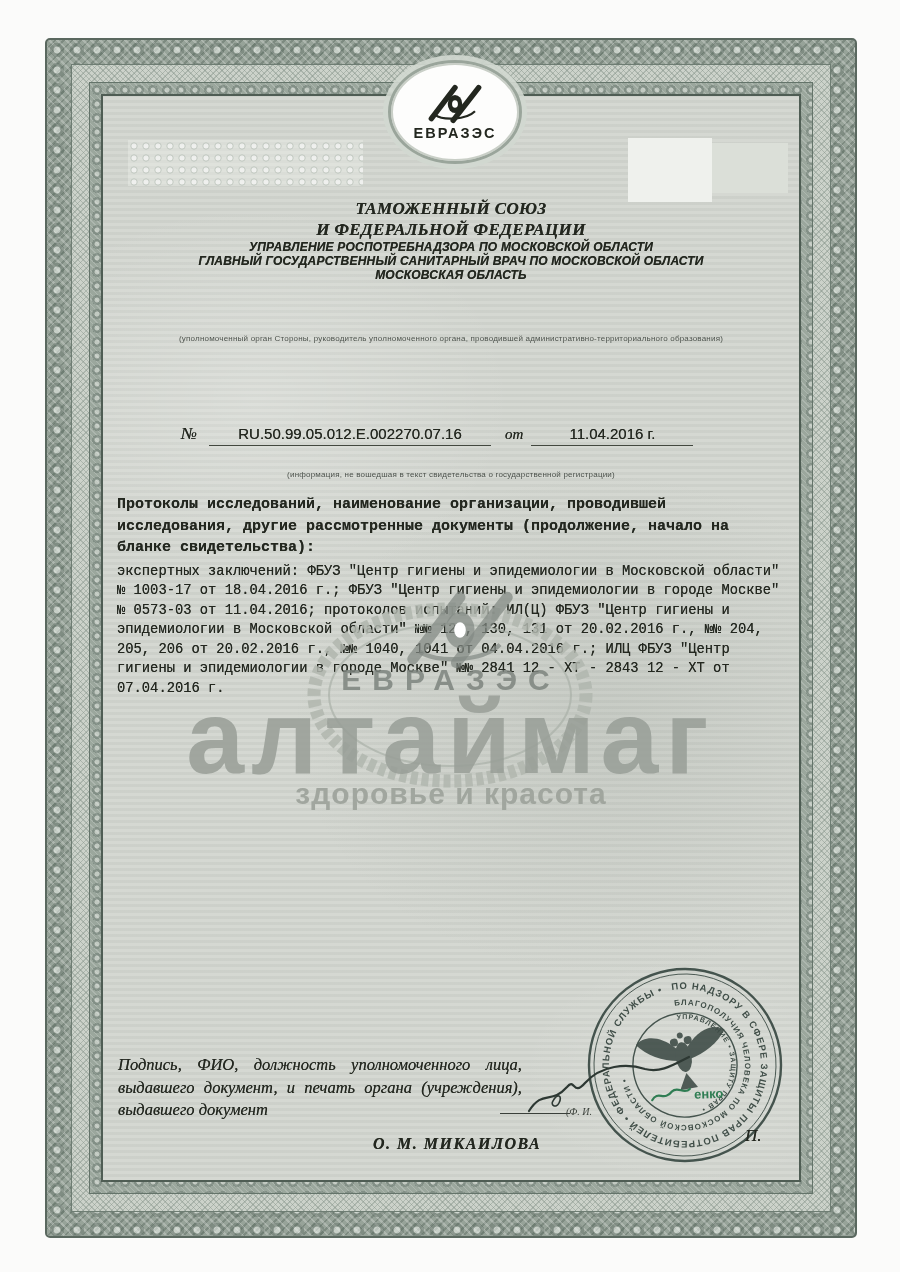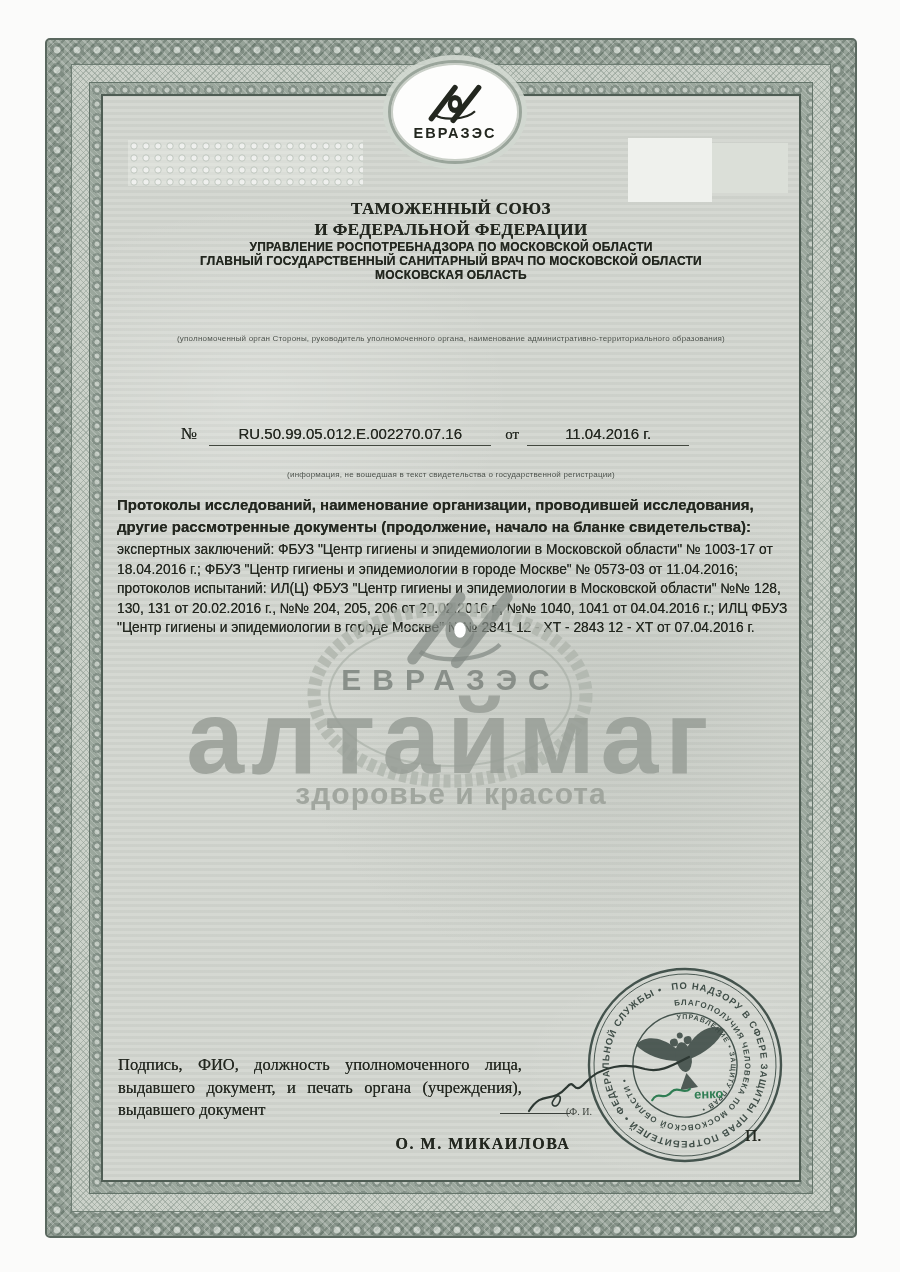--- a/index.html
+++ b/index.html
@@ -47,21 +47,21 @@
     background-color:#d3d6d0;
     background-image:
       radial-gradient(ellipse 420px 320px at 22% 28%, rgba(255,255,255,.20), transparent 62%),
       radial-gradient(ellipse 520px 420px at 72% 58%, rgba(118,128,118,.14), transparent 60%),
       radial-gradient(ellipse 300px 200px at 85% 90%, rgba(255,255,255,.12), transparent 60%),
       repeating-linear-gradient(0deg, rgba(255,255,255,.05) 0 3px, rgba(92,102,94,.05) 3px 6px);
   }
   .abs{position:absolute;}
   .ctr{text-align:center;width:100%;left:0;}
   .scan{color:#23271f;text-shadow:0 0 .6px rgba(40,45,40,.85);}
-  .serif{font-family:"Liberation Serif",serif;}
+  .serif{font-family:"Liberation Serif",serif;font-style:italic;}
 
   
   .floral-patch{
     left:25px;top:44px;width:235px;height:46px;opacity:.65;
     background-color:rgba(238,241,236,.6);
     background-image:
       radial-gradient(circle at 6px 6px, rgba(255,255,255,.95) 0 2.2px, rgba(170,180,170,.5) 2.8px 3.4px, transparent 4px);
     background-size:12px 12px;
   }
   .white-patch{left:525px;top:42px;width:84px;height:64px;background:#eff1ed;}
@@ -77,39 +77,39 @@
   
   .numrow{top:328px;left:78px;width:520px;display:flex;align-items:baseline;}
   .numrow .lbl{font-size:17px;}
   .numrow .seg{border-bottom:1.2px solid #43483f;text-align:center;padding-bottom:3px;font-size:15px;}
   .seg1{width:282px;margin-left:12px;}
   .ot{margin:0 8px 15px 14px;font-size:15px;}
   .seg2{width:162px;}
   .cap2{top:374px;}
 
   
-  .bodyblock{top:398px;left:14px;width:674px;}
+  .bodyblock{top:398px;left:14px;width:674px;font-family:Liberation Mono, monospace;}
   .bodyblock .intro{font-size:15px;font-weight:bold;line-height:21.5px;margin:0;}
   .bodyblock .details{font-size:13.8px;line-height:19.5px;margin:3px 0 0 0;}
 
   
   .wm{pointer-events:none;}
   .wm-emblem{left:197px;top:499px;}
   .wm-evrazes{top:567px;font-size:30px;font-weight:bold;letter-spacing:11px;color:rgba(125,132,126,.85);}
   .wm-brand{top:589px;font-size:104px;font-weight:bold;letter-spacing:7px;line-height:1;color:rgba(152,157,151,.85);}
   .wm-tagline{top:681px;font-size:30px;font-weight:bold;letter-spacing:1px;color:rgba(158,163,156,.95);}
 
   
   .foot-left{top:958px;left:15px;width:404px;font-size:16.5px;line-height:22.5px;text-align:justify;}
   .sigline{top:1017px;left:397px;width:70px;border-top:1.5px solid #3a3f3a;}
   .fio{top:1010px;left:463px;font-size:10px;color:#3c423c;text-shadow:none;}
   .stampbox{left:482px;top:869px;width:200px;height:200px;transform:rotate(-10deg);opacity:.93;}
   .green-name{left:547px;top:987px;display:flex;align-items:center;gap:2px;color:#2f7d53;font-weight:bold;font-size:13px;transform:rotate(-2deg);}
   .seal-letter{left:642px;top:1030px;font-size:17px;}
-  .signer{top:1039px;left:270px;width:220px;text-align:center;font-size:16px;font-weight:bold;letter-spacing:1.5px;}
+  .signer{top:1039px;left:270px;width:220px;font-size:16px;font-weight:bold;letter-spacing:1.5px;}
   .handsig{left:420px;top:953px;}
 
   
   .logo{
     position:absolute;left:388px;top:60px;width:128px;height:98px;
     background:#fdfdfc;border:3px solid #9aa59b;border-radius:50%;
     box-shadow:0 0 0 5px rgba(210,216,208,.9), inset 0 0 0 2px #c9cfc7;
     display:flex;flex-direction:column;align-items:center;justify-content:center;
   }
   .logo-label{font-size:14.5px;font-weight:bold;letter-spacing:2px;color:#23271f;margin-top:1px;}
@@ -141,21 +141,21 @@
           <div class="abs gray-patch"></div>
 
           <div class="abs ctr hdr serif scan">
             <div>ТАМОЖЕННЫЙ СОЮЗ</div>
             <div>И ФЕДЕРАЛЬНОЙ ФЕДЕРАЦИИ</div>
             <div class="sub">УПРАВЛЕНИЕ РОСПОТРЕБНАДЗОРА ПО МОСКОВСКОЙ ОБЛАСТИ</div>
             <div class="sub">ГЛАВНЫЙ ГОСУДАРСТВЕННЫЙ САНИТАРНЫЙ ВРАЧ ПО МОСКОВСКОЙ ОБЛАСТИ</div>
             <div class="sub">МОСКОВСКАЯ ОБЛАСТЬ</div>
           </div>
 
-          <div class="abs ctr caption cap1">(уполномоченный орган Стороны, руководитель уполномоченного органа, наименование административно-территориального образования)</div>
+          <div class="abs ctr caption cap1">(уполномоченный орган Стороны, руководитель уполномоченного органа, проводившей административно-территориального образования)</div>
 
 
           <div class="abs numrow scan">
             <span class="lbl serif">№</span>
             <span class="seg seg1">RU.50.99.05.012.E.002270.07.16</span>
             <span class="ot serif">от</span>
             <span class="seg seg2">11.04.2016 г.</span>
           </div>
 
           <div class="abs ctr caption cap2">(информация, не вошедшая в текст свидетельства о государственной регистрации)</div>

